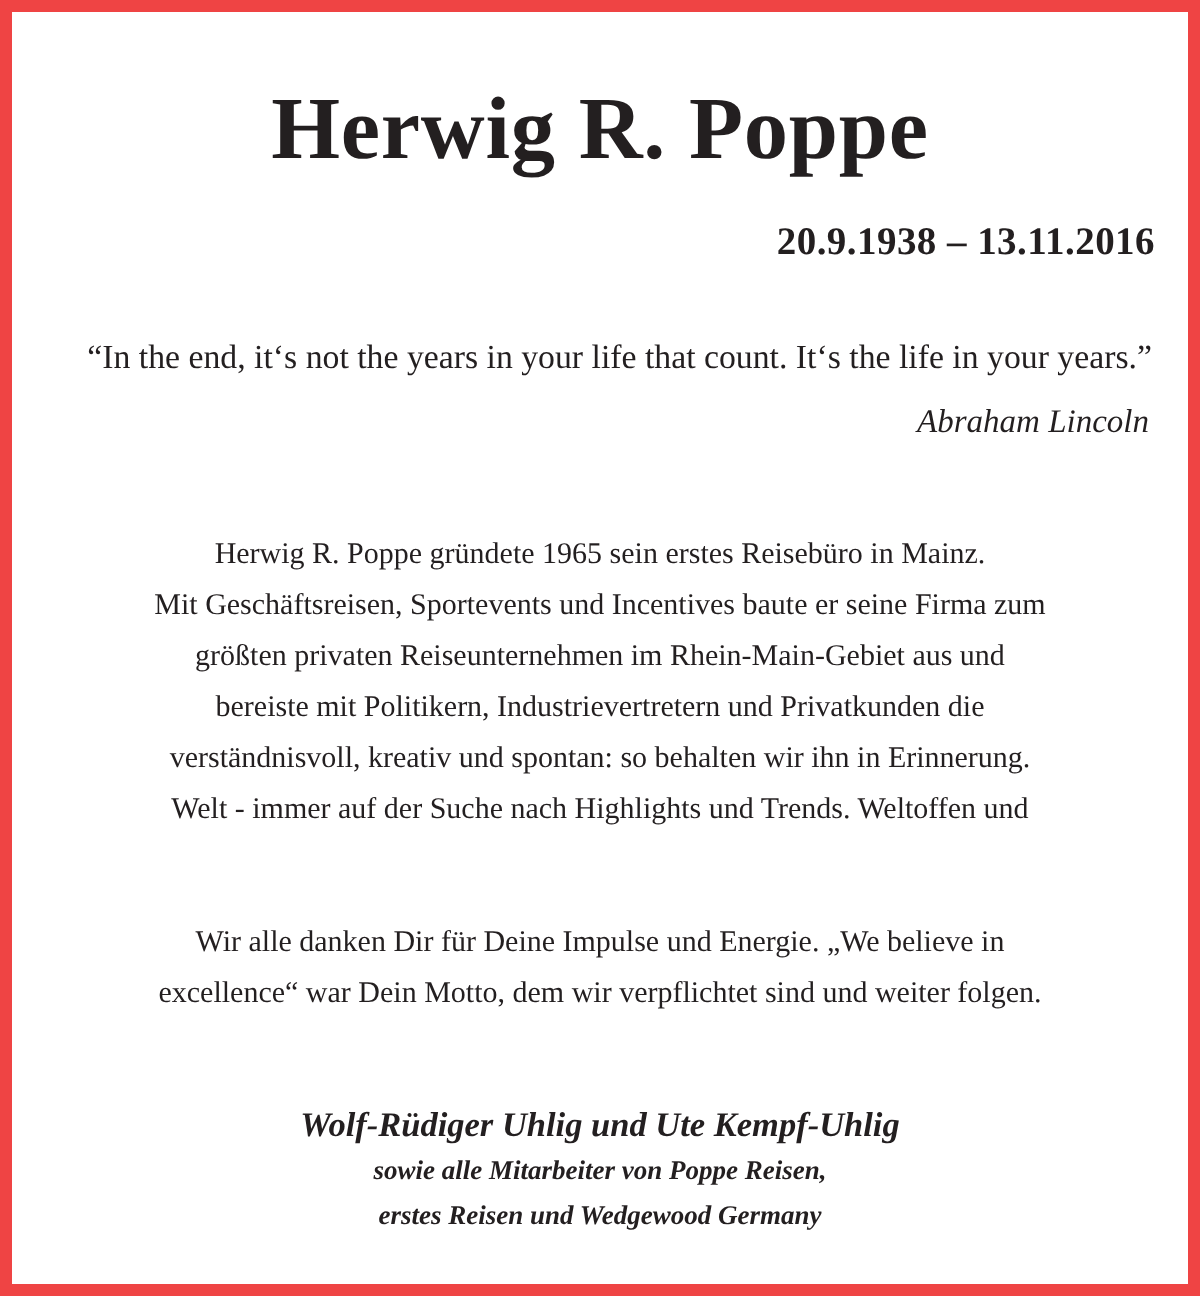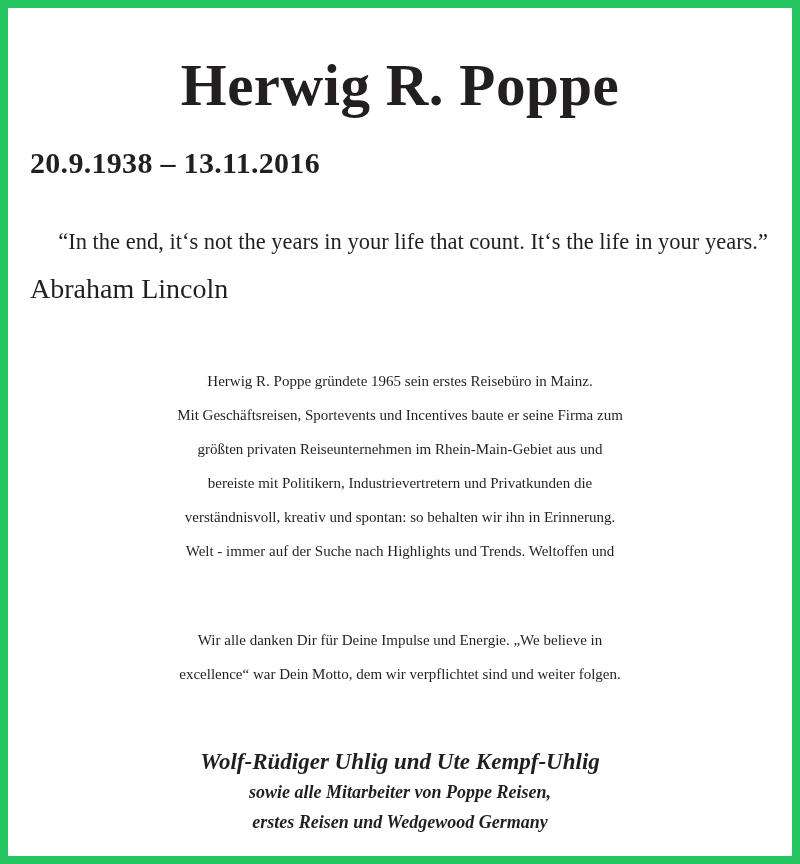--- a/index.html
+++ b/index.html
@@ -12,69 +12,70 @@
     height: 864px;
     font-family: "Liberation Serif", "DejaVu Serif", serif;
     color: #231f20;
     overflow: hidden;
   }
 
   .notice-frame {
     box-sizing: border-box;
     width: 800px;
     height: 864px;
-    border: 8px solid #22c55e;
+    border: 8px solid #ef4444;
     background: #ffffff;
     padding: 0 22px;
     display: block;
     position: relative;
   }
 
   .deceased-name {
     text-align: center;
     font-weight: bold;
     font-size: 59px;
     line-height: 1;
     letter-spacing: 0.5px;
     margin: 0;
     padding-top: 48px;
     white-space: nowrap;
   }
 
   .life-dates {
-    text-align: left;
+    text-align: right;
     font-weight: bold;
-    font-size: 30px;
+    font-size: 26px;
     line-height: 1;
     margin: 0;
     padding-top: 33px;
     letter-spacing: 0.3px;
   }
 
   .quote-block {
     padding-top: 50px;
   }
   .quote-text {
     text-align: right;
     font-size: 22.5px;
     line-height: 1.28;
     margin: 0;
     padding: 0 2px 0 4px;
   }
   .quote-attribution {
-    text-align: left;
-    font-size: 28px;
+    text-align: right;
+    font-size: 22px;
     line-height: 1.28;
     margin: 0;
     padding: 14px 4px 0 0;
+    font-style: italic;
   }
 
   .body-paragraph {
     text-align: center;
-    font-size: 15px;
+    font-size: 20px;
     line-height: 34px;
     margin: 0;
     padding: 0 4px;
   }
   .body-paragraph.first { padding-top: 57px; }
   .body-paragraph.second { padding-top: 55px; }
 
   .body-line { display: block; white-space: nowrap; }
 
   .signature-block {

